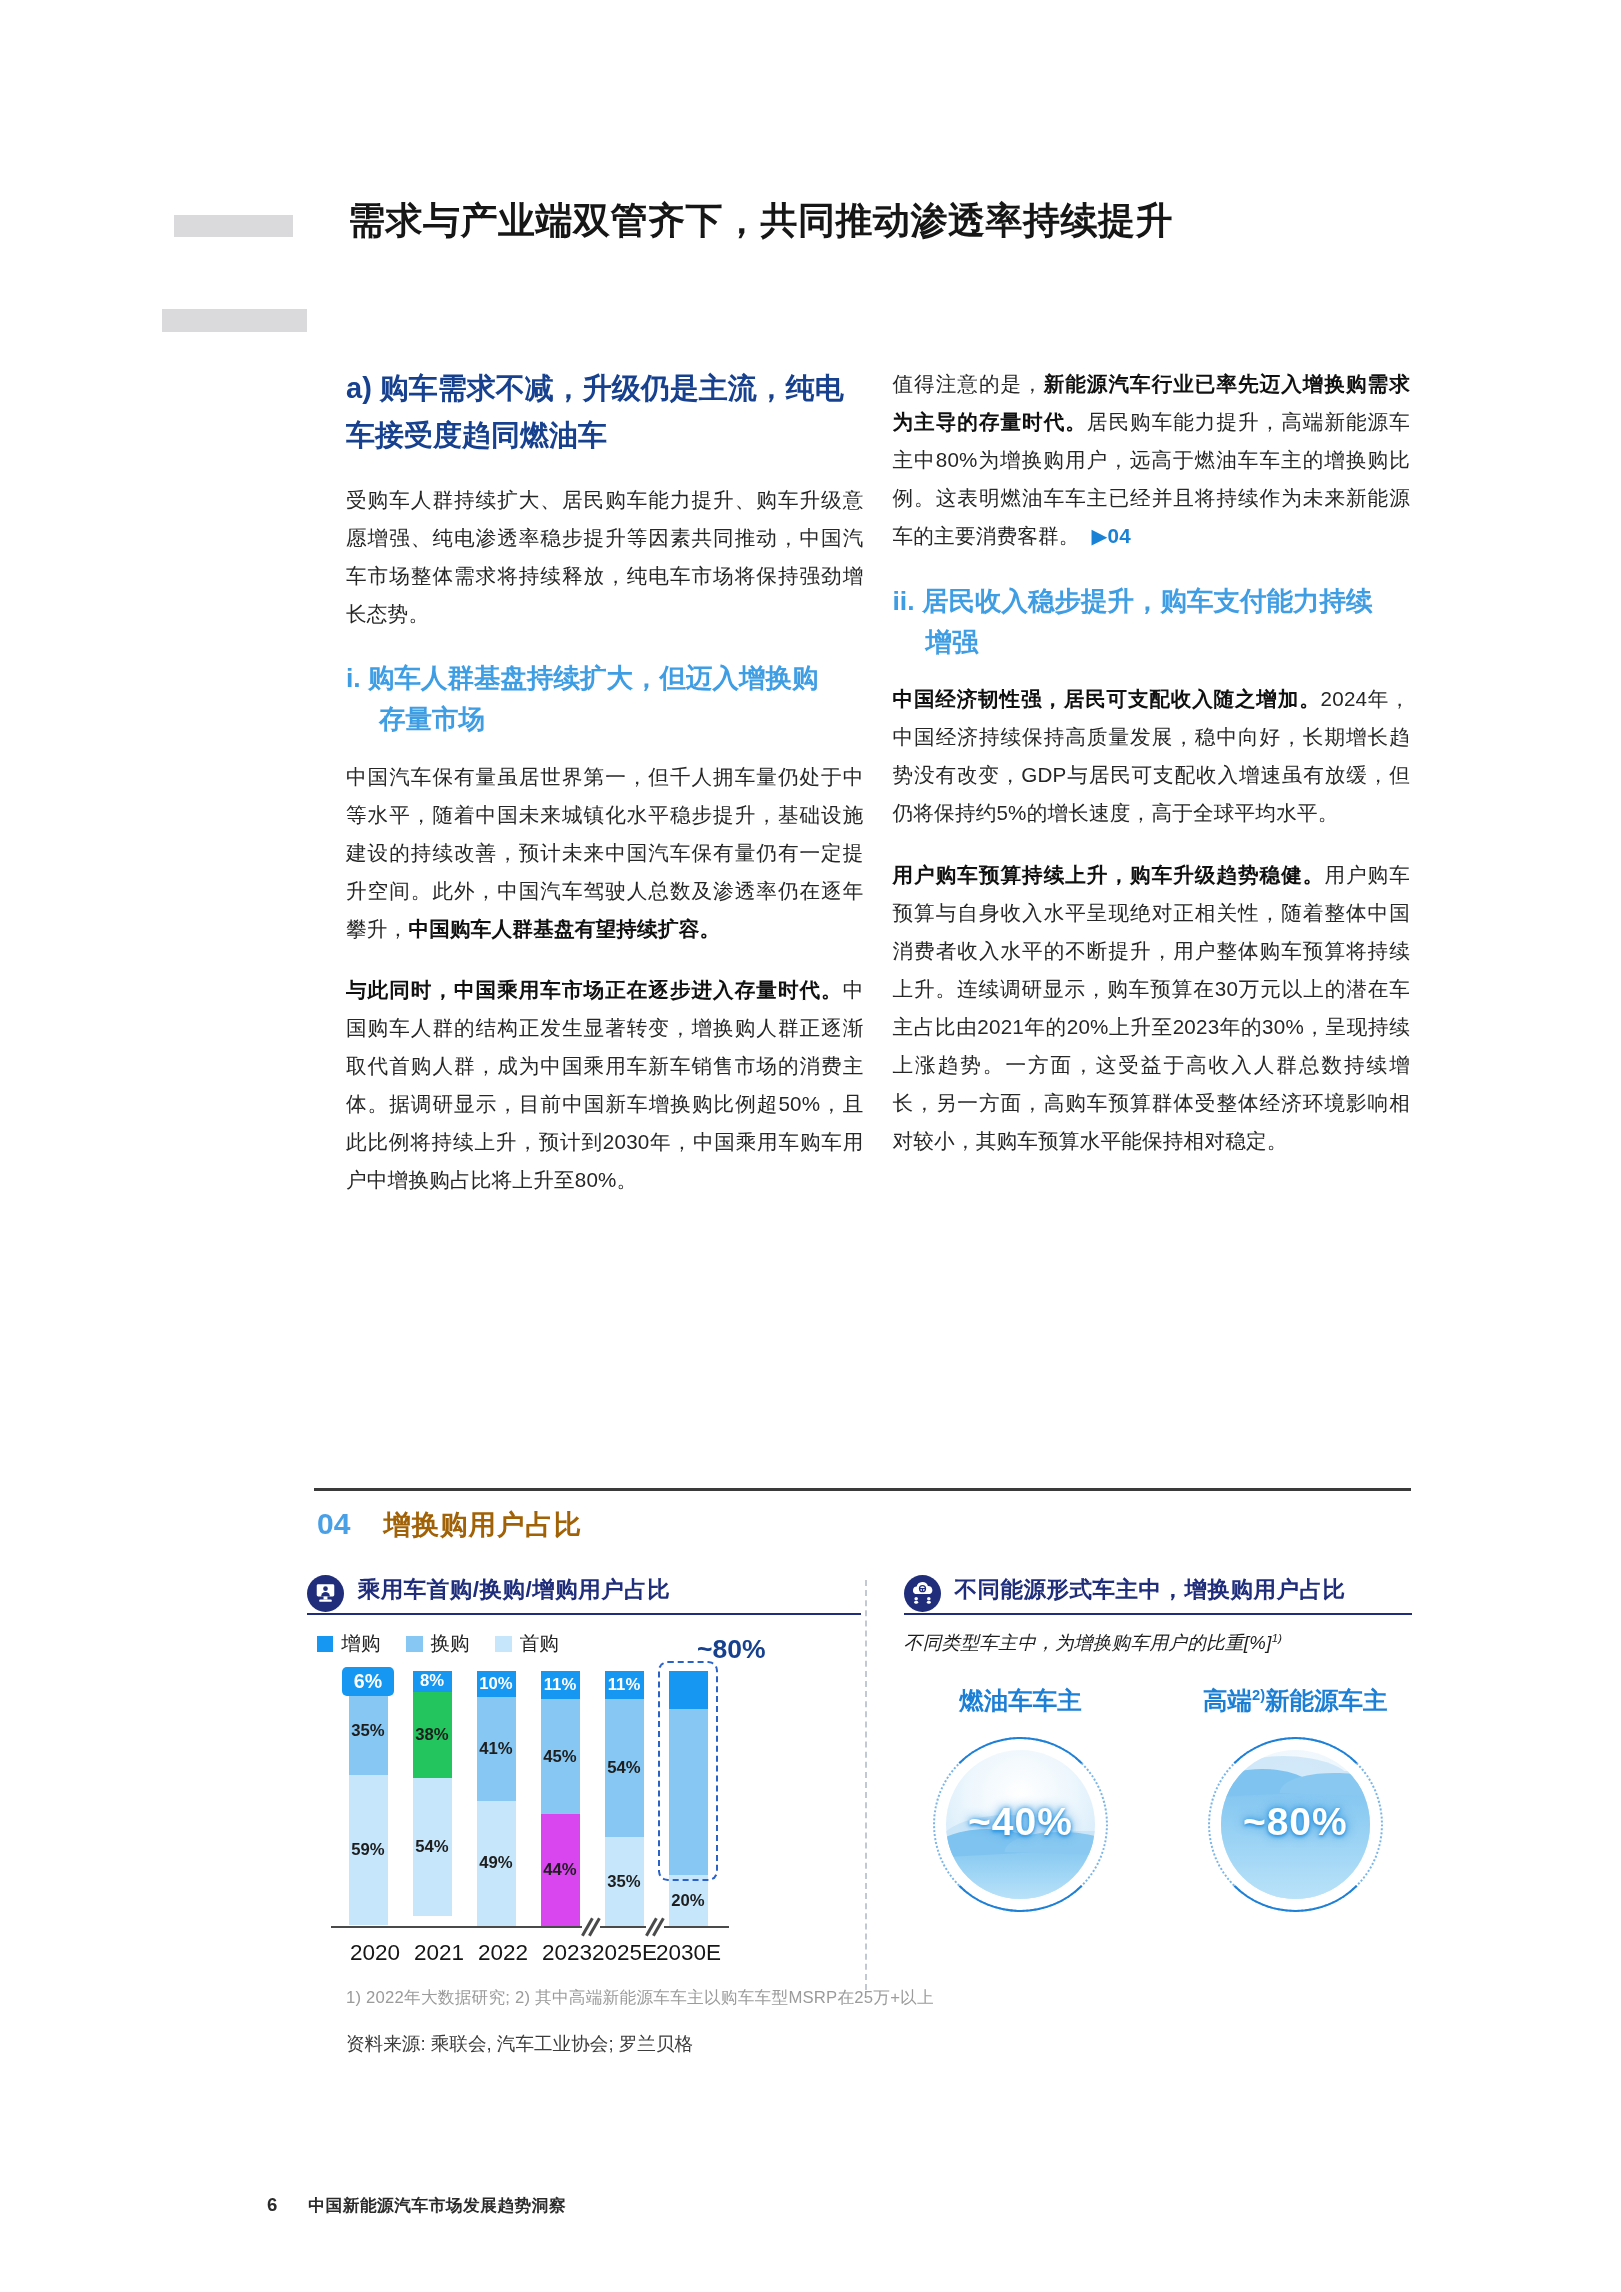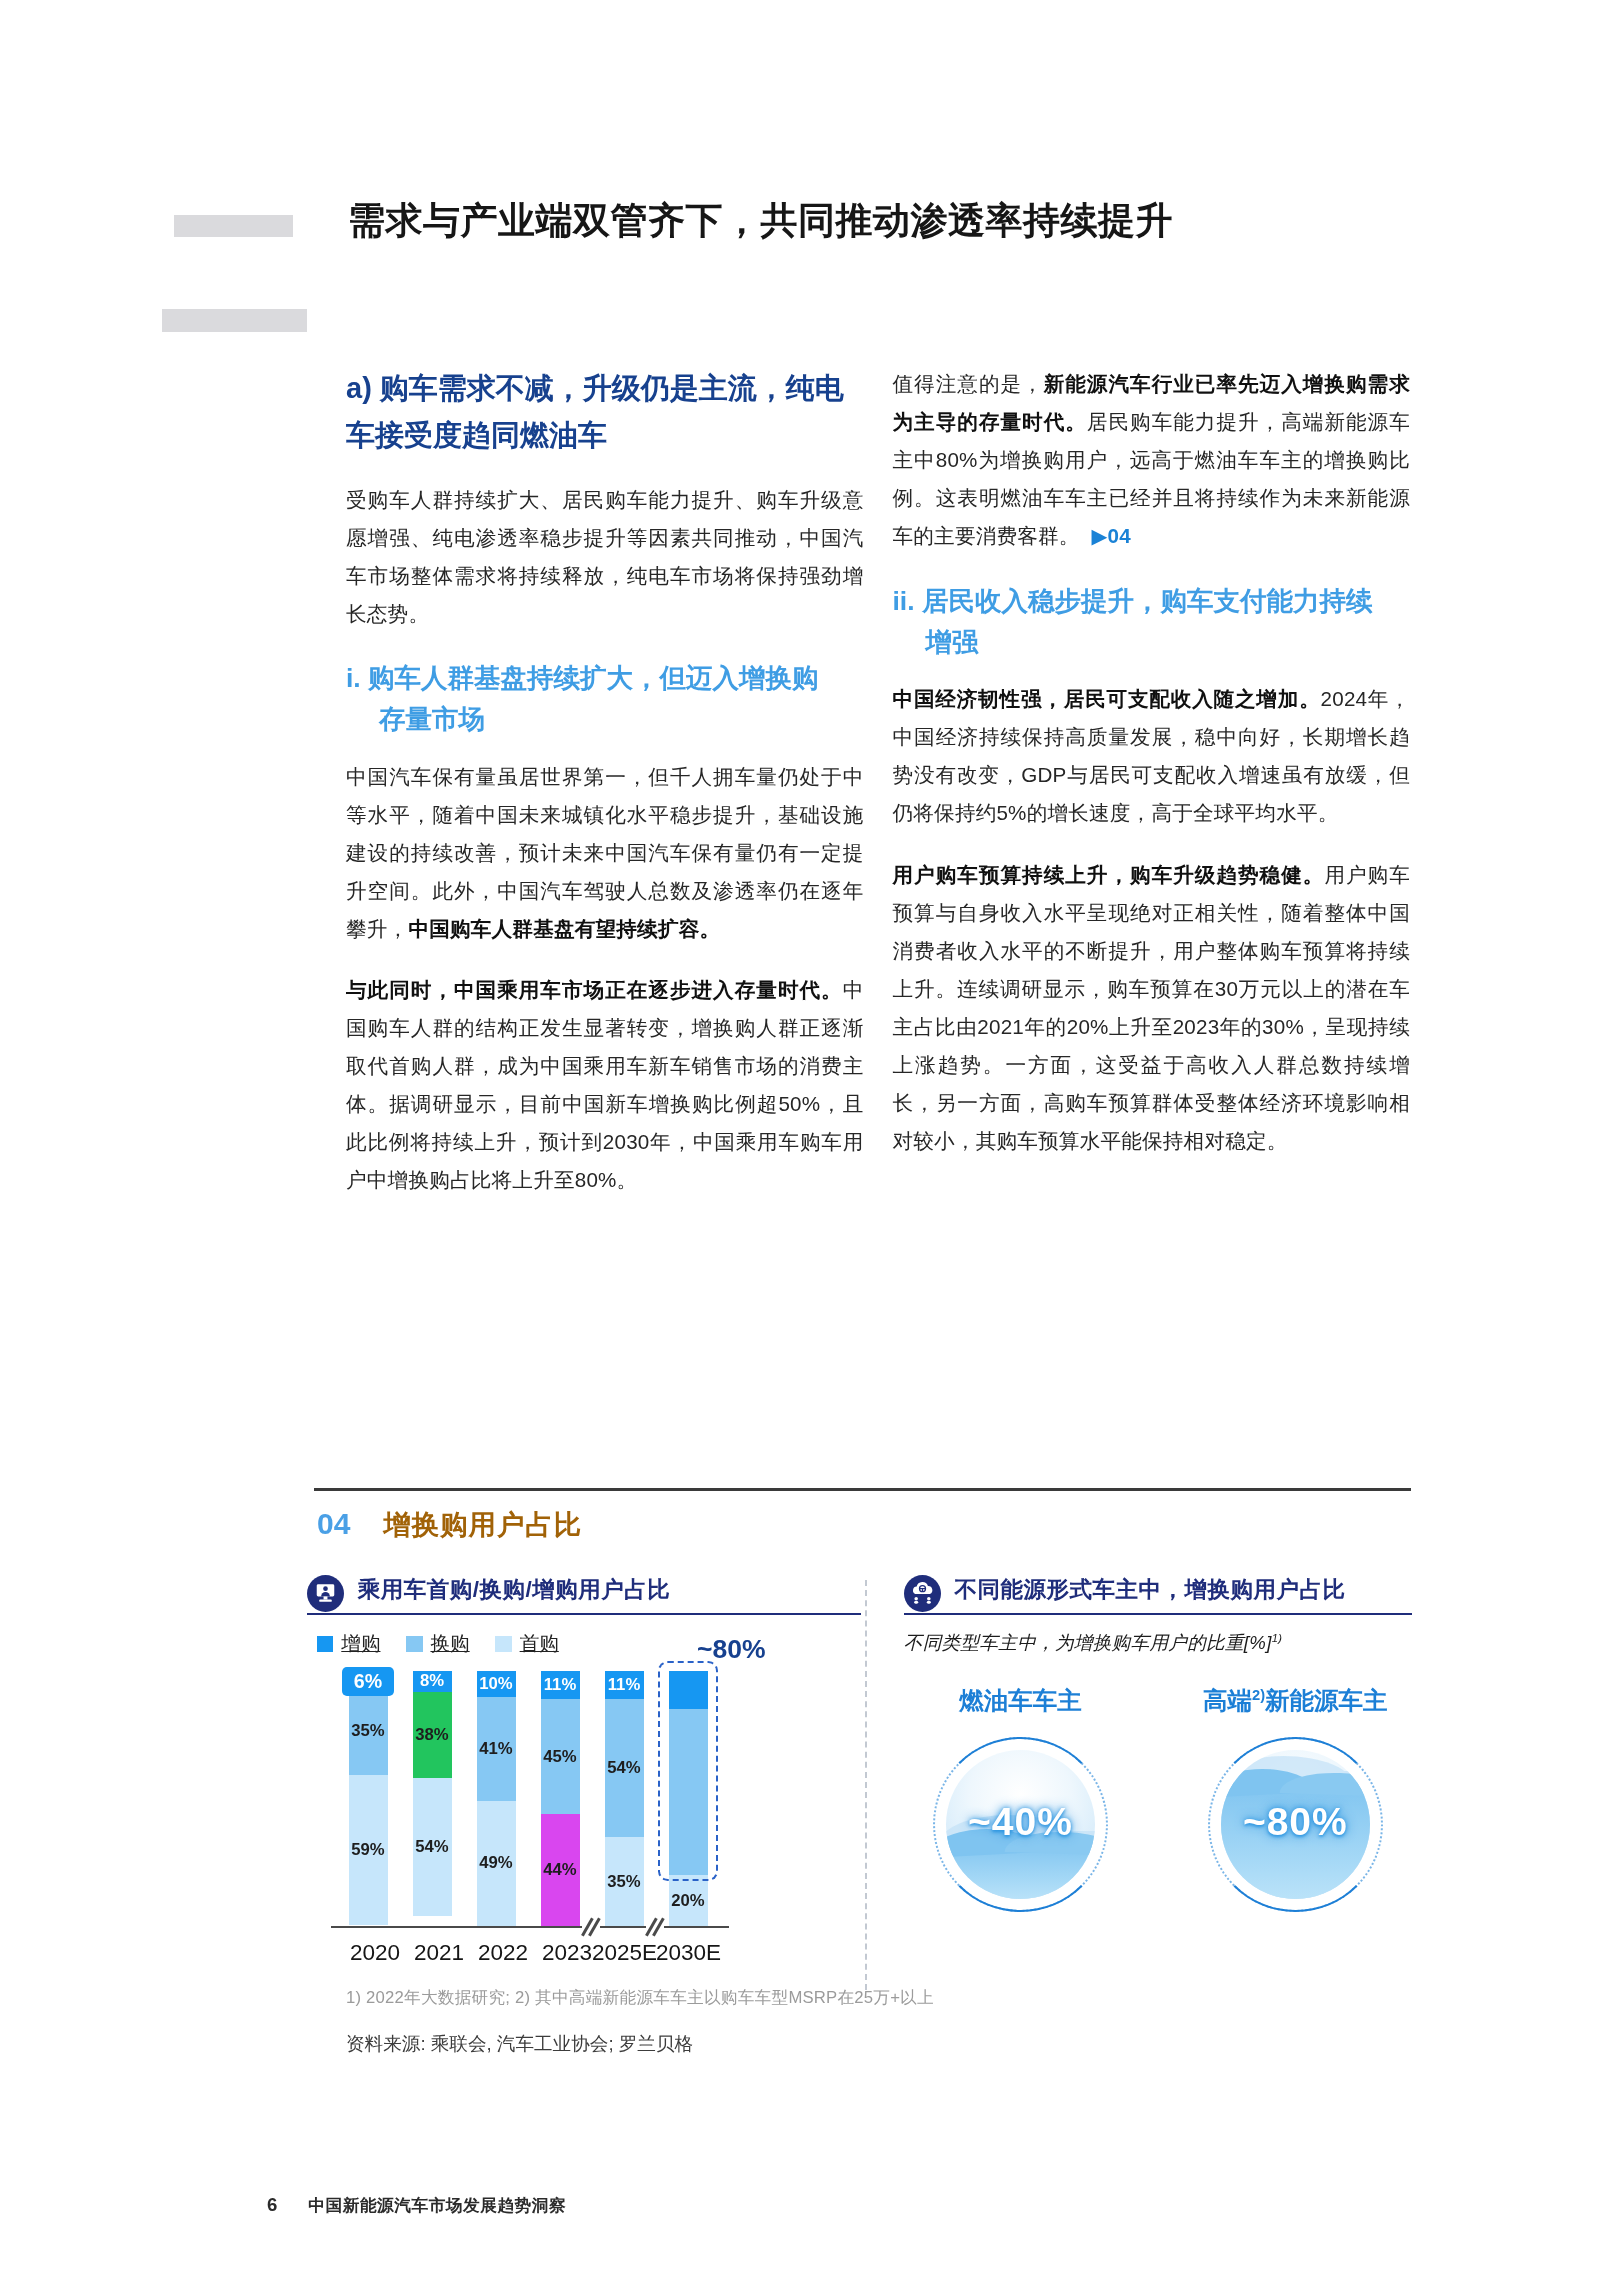--- a/index.html
+++ b/index.html
@@ -28,21 +28,21 @@
 
   .panels{position:absolute;left:307px;top:1574px;width:1105px;display:flex;}
   .panel-l{width:554px;flex:none;}
   .pdiv{width:0;border-left:2px dashed #c3c9d2;height:410px;margin:5.9px 3.9px 0 3.9px;}
   .panel-r{flex:1;padding-left:33px;}
   .phead{display:flex;align-items:center;gap:13.7px;border-bottom:2.9px solid #1f2d7b;padding-bottom:7.8px;}
   .picon{width:37px;height:37px;flex:none;margin-bottom:-7.8px;}
   .ptitle{font-size:22.5px;font-weight:800;color:#1f2d7b;letter-spacing:0.5px;white-space:nowrap;}
 
   .legend{display:flex;gap:25.5px;margin:15.7px 0 0 9.8px;font-size:19.6px;color:#222;align-items:center;}
-  .lg{display:flex;align-items:center;gap:7.8px;text-decoration:underline;}
+  .lg{display:flex;align-items:center;gap:7.8px;}
   .lg i{width:16.7px;height:16.7px;display:inline-block;}
 
   .plot{position:relative;margin-top:13.7px;height:323px;}
   .bars-row{display:flex;padding-left:29px;}
   .slot{width:64px;display:flex;flex-direction:column;position:relative;}
   .bar{width:39px;margin:0 auto;height:255px;display:flex;flex-direction:column;position:relative;z-index:1;}
   .seg{position:relative;display:flex;align-items:center;justify-content:center;}
   .slab{font-size:16.7px;font-weight:700;color:#1e1e1e;}
   .slab.light{color:#fff;}
   .slab.tag{position:absolute;left:-6.9px;right:-6.9px;top:-3.9px;background:#1697f2;border-radius:4.9px;padding:2.9px 0;text-align:center;font-size:19.6px;color:#fff;z-index:2;}

